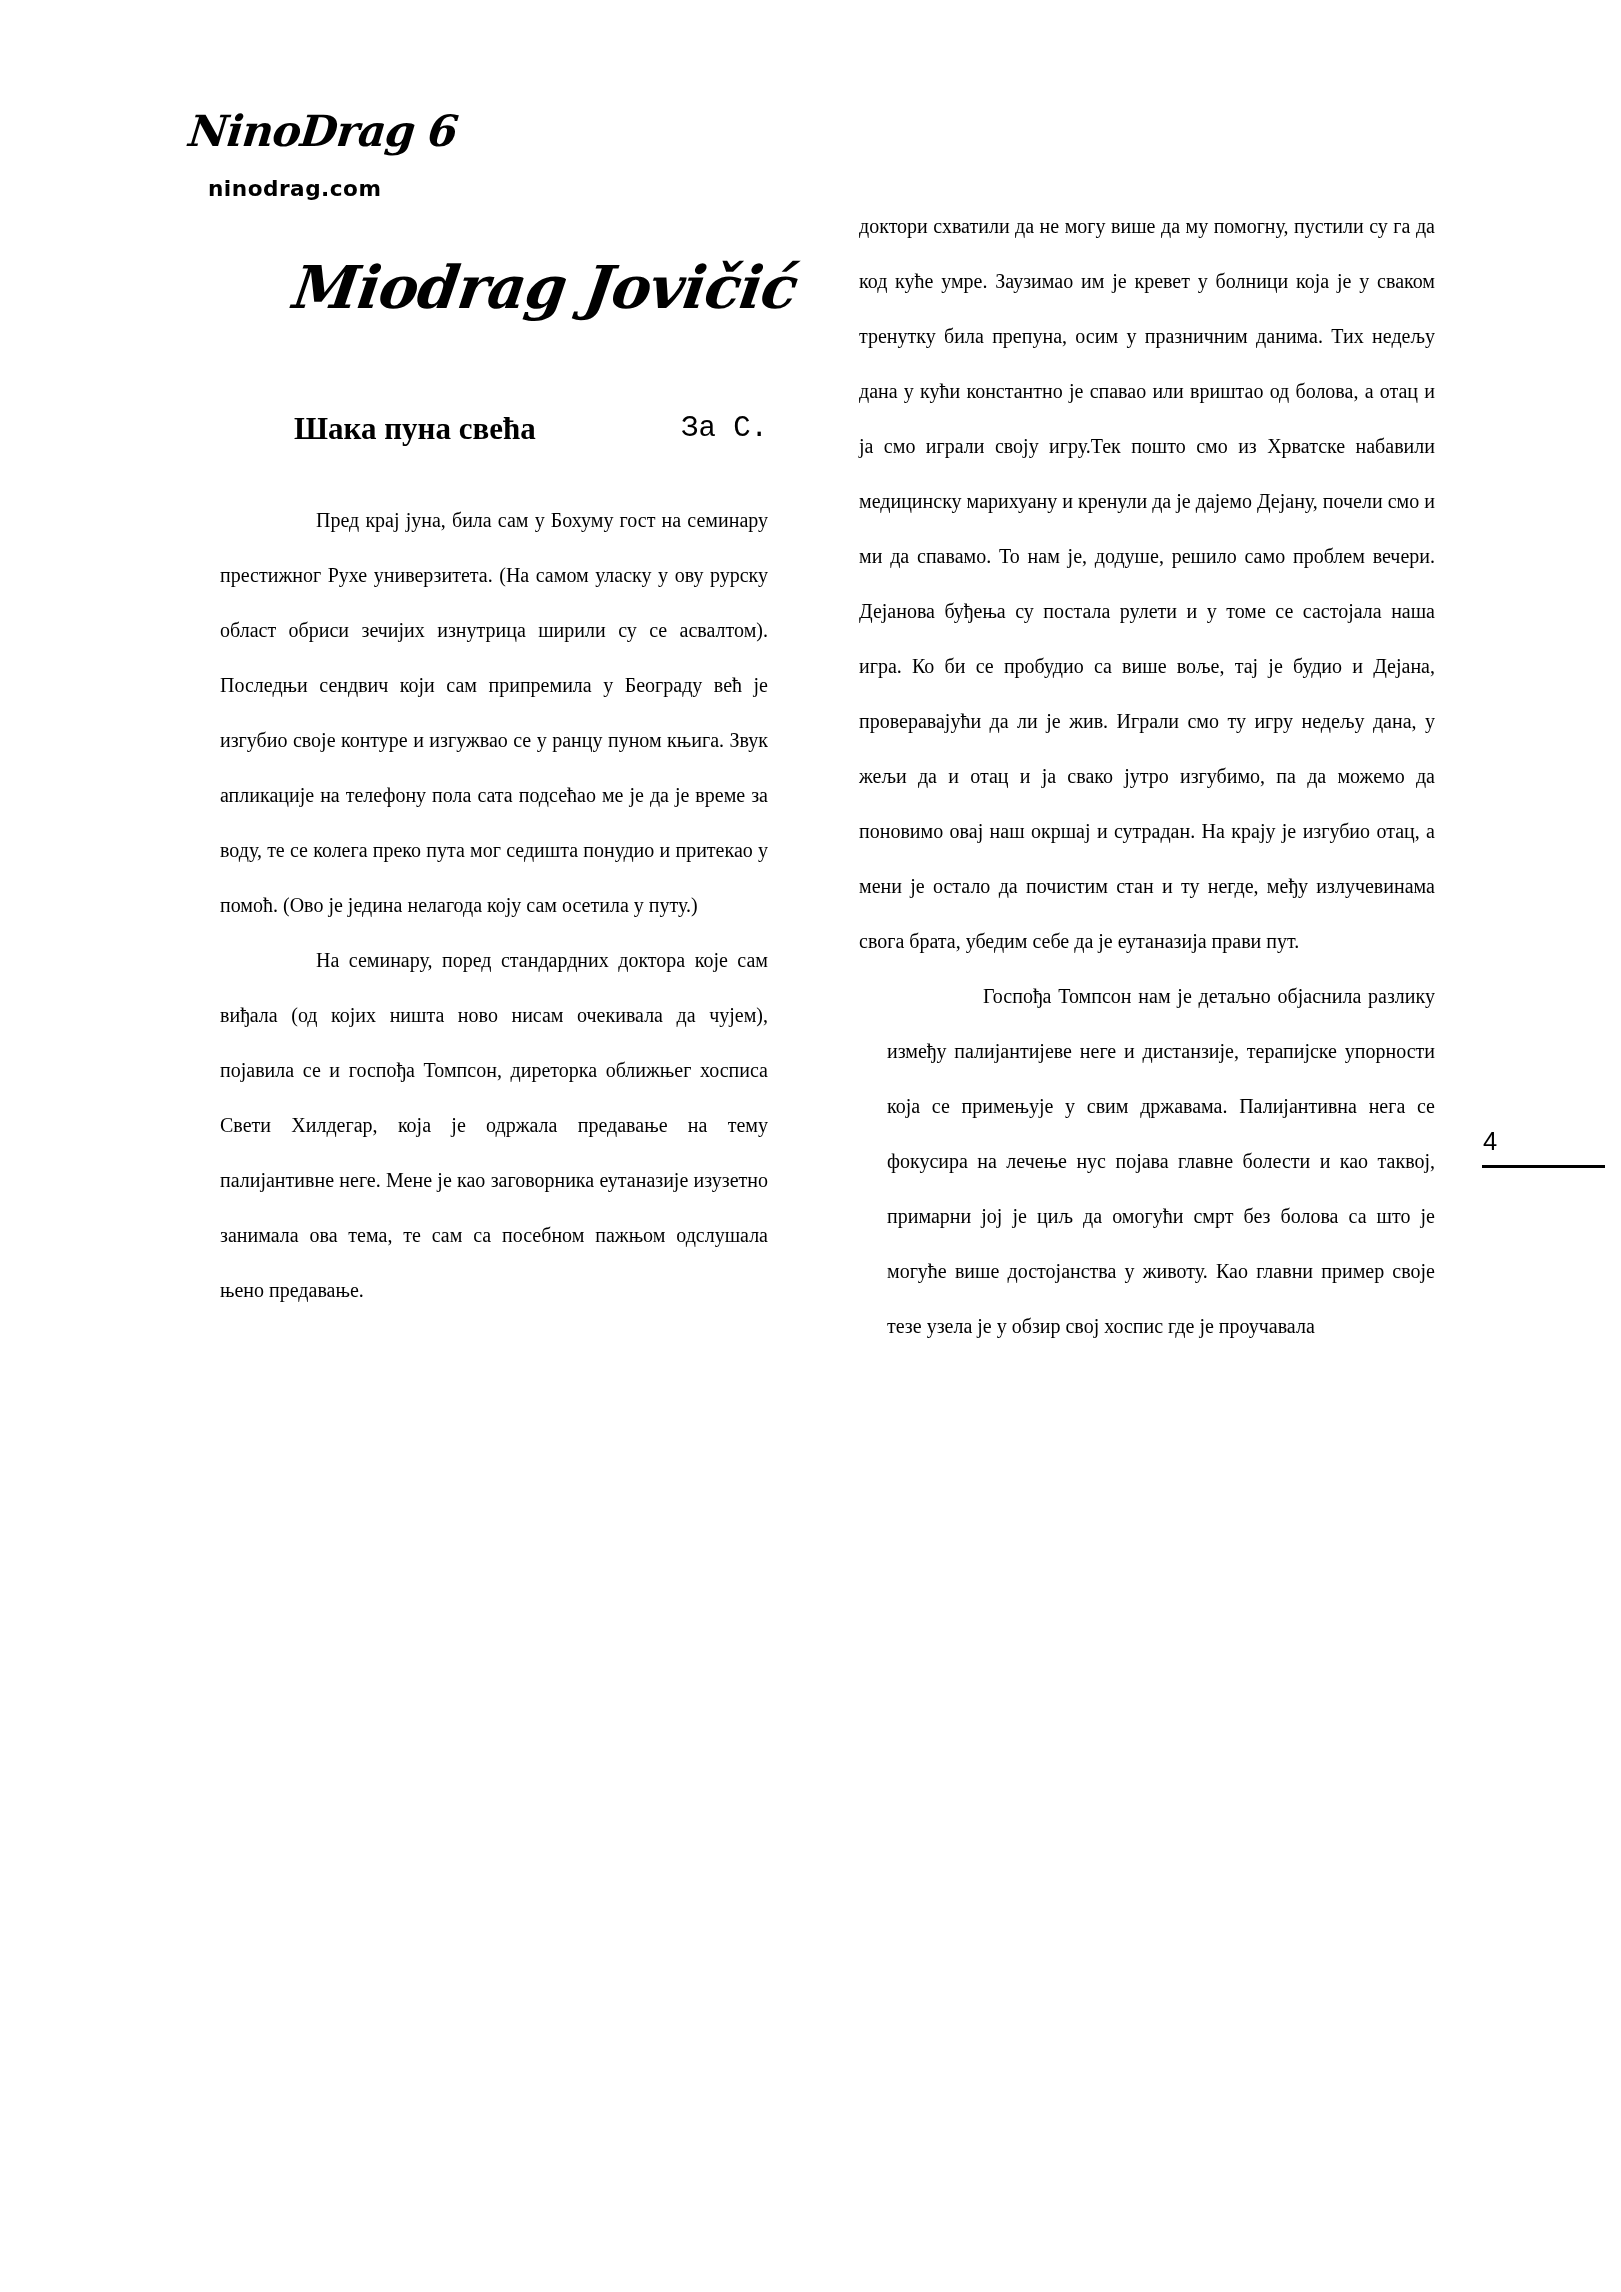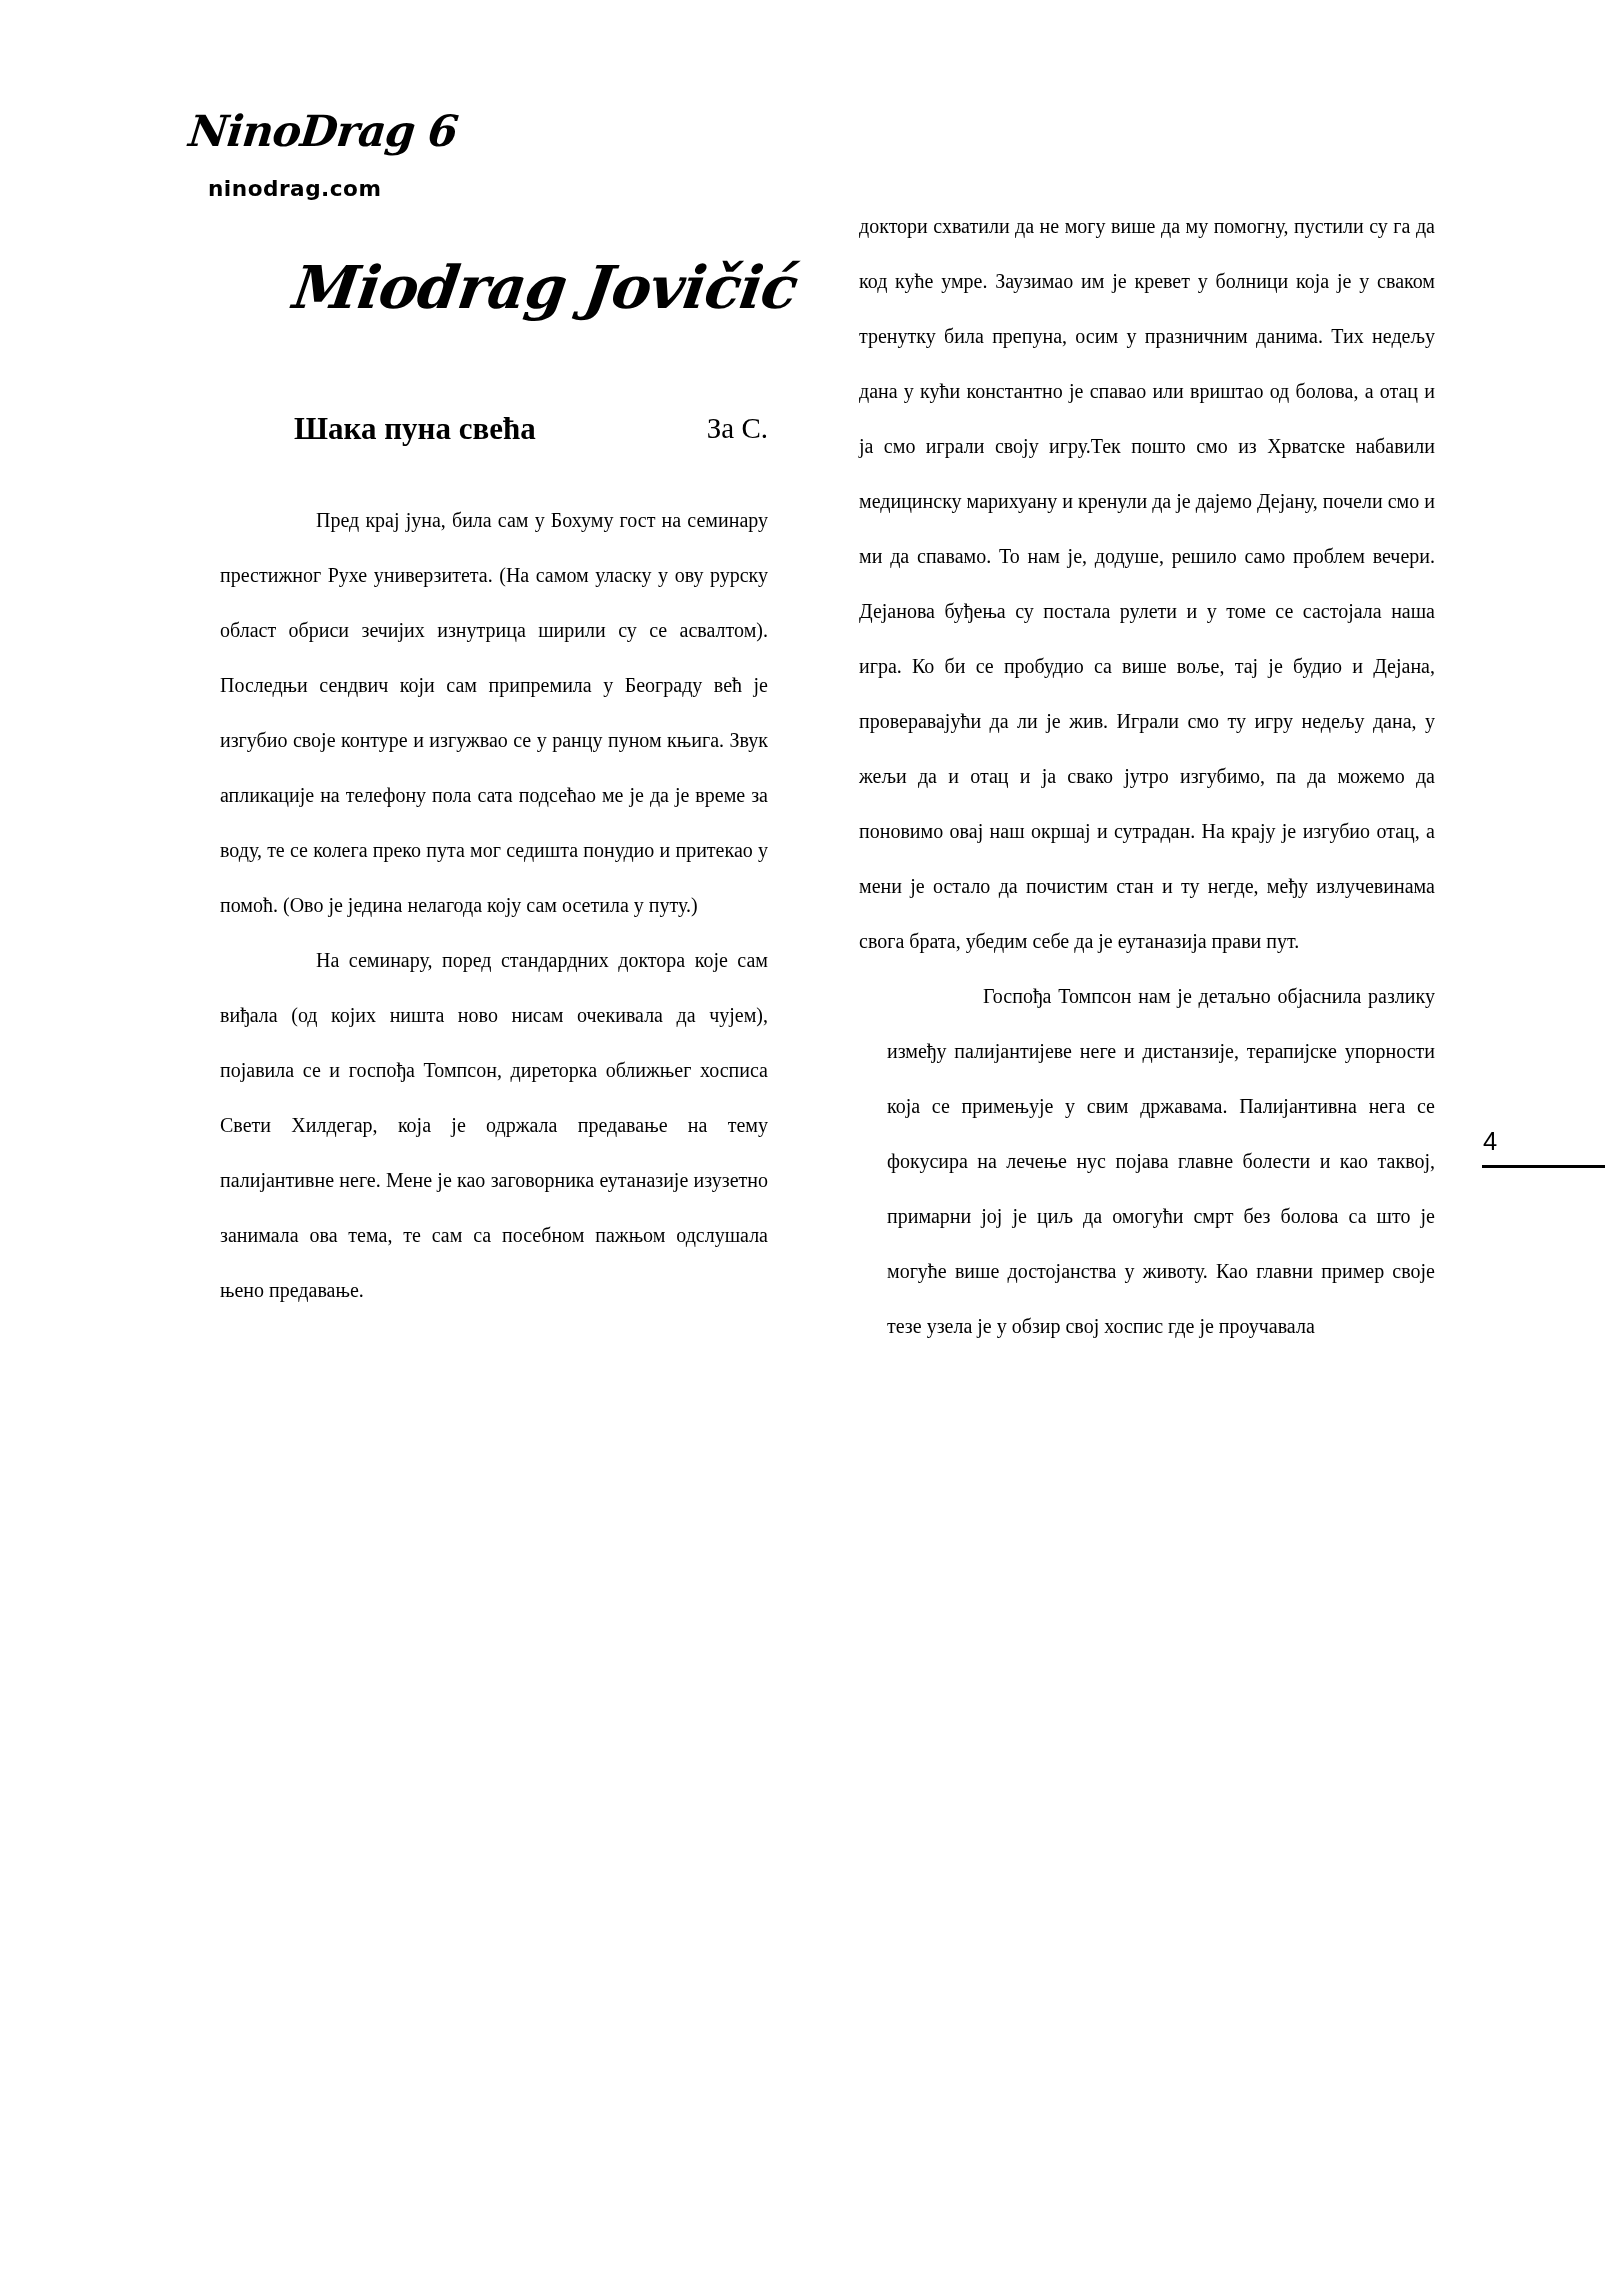--- a/index.html
+++ b/index.html
@@ -1,21 +1,21 @@
 <!DOCTYPE html>
 <html><head>
 <meta charset="utf-8">
 <style>
   html, body { margin: 0; padding: 0; background: #ffffff; }
   body { width: 1621px; height: 2293px; position: relative; overflow: hidden; color: #000; }
   .brand { position: absolute; left: 189px; top: 106px; font-family: "DejaVu Serif", serif; font-style: italic; font-weight: bold; font-size: 43px; letter-spacing: -1px; transform: skewX(-6deg); }
   .site { position: absolute; left: 208px; top: 176px; font-family: "DejaVu Sans", sans-serif; font-weight: bold; font-size: 21.6px; letter-spacing: 0.5px; }
   .author { position: absolute; left: 294px; top: 253px; font-family: "DejaVu Serif", serif; font-style: italic; font-weight: bold; font-size: 59px; letter-spacing: -1px; transform: skewX(-8deg); }
   .story-title { position: absolute; left: 294px; top: 367px; width: 392px; font-family: Liberation Serif, serif; font-weight: bold; font-size: 31px; margin-top: 44px; }
-  .dedication { position: absolute; right: 853px; top: 412px; font-family: Liberation Serif, serif; font-size: 29px; text-align: right; }
+  .dedication { position: absolute; right: 853px; top: 412px; font-family: Liberation Mono, monospace; font-size: 29px; text-align: right; }
   .col { position: absolute; width: 576px; font-family: Liberation Serif, serif; font-size: 20px; line-height: 55px; text-align: justify; }
   .col p { margin: 0; }
   .col p.indent { text-indent: 96px; margin-left: 28px; }
   .col-left { left: 192px; top: 493px; }
   .col-right { left: 859px; top: 199px; }
   .page-num { position: absolute; left: 1483px; top: 1127px; font-family: "Liberation Sans", sans-serif; font-size: 25.5px; }
   .page-rule { position: absolute; left: 1482px; top: 1165px; width: 123px; height: 2.9px; background: #000; }
 </style>
 </head>
 <body>

